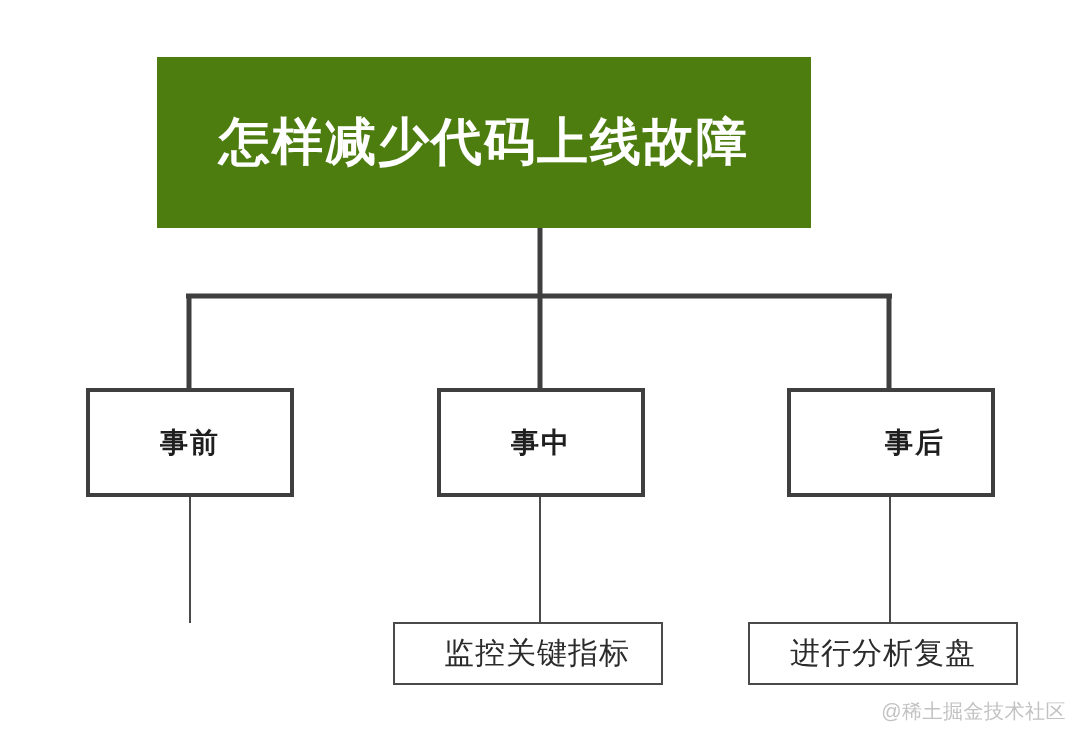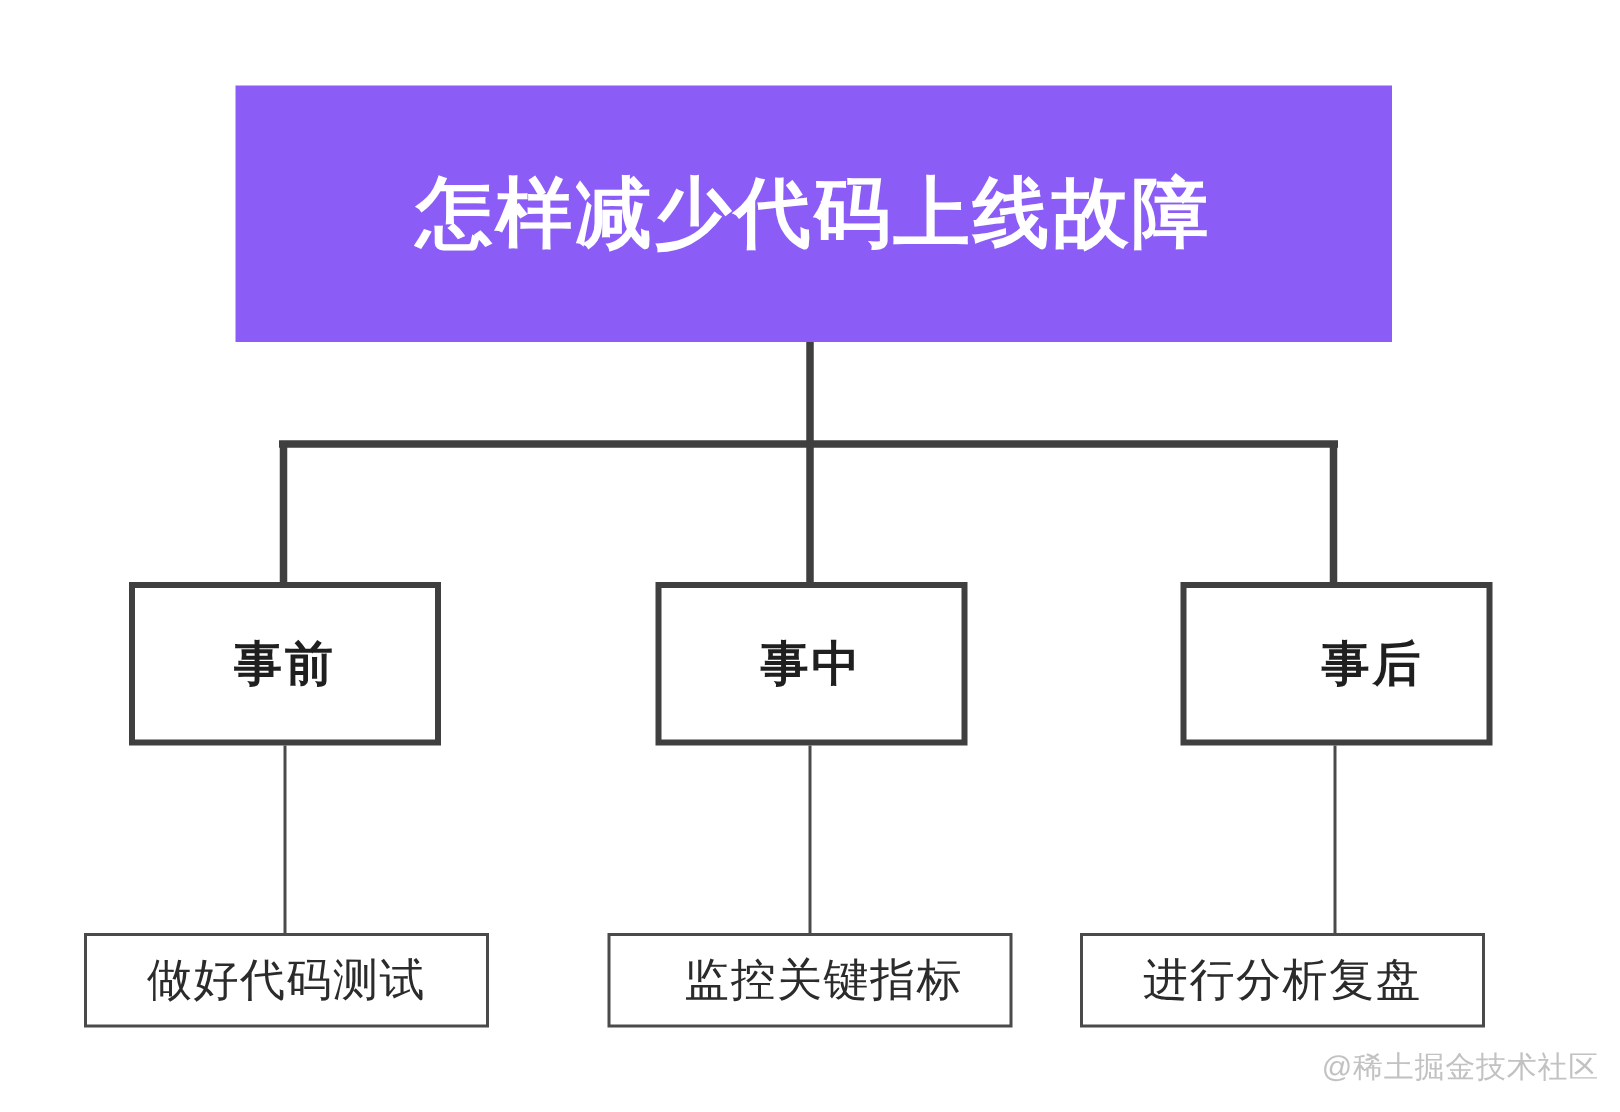--- a/index.html
+++ b/index.html
@@ -29,23 +29,23 @@
     width: 1080px;
     height: 741px;
     pointer-events: none;
   }
 
   
   .root-node {
     position: absolute;
     left: 157px;
     top: 57px;
-    width: 771px;
+    width: 654px;
     height: 171px;
-    background: #8b5cf6;
+    background: #4d7c0f;
     display: flex;
     align-items: center;
     justify-content: center;
     box-sizing: border-box;
   }
   .root-title {
     color: #ffffff;
     font-size: 51px;
     font-weight: bold;
     letter-spacing: 2px;
@@ -65,42 +65,42 @@
     box-sizing: border-box;
     display: flex;
     align-items: center;
     justify-content: center;
   }
   .phase-node-1 { left: 86px; }
   .phase-node-2 { left: 437px; }
   .phase-node-3 { left: 787px; padding-left: 48px; }
   .phase-label {
     color: #1f1f1f;
-    font-size: 32px;
+    font-size: 28px;
     font-weight: bold;
     letter-spacing: 2px;
     white-space: nowrap;
   }
 
   
   .action-node {
     position: absolute;
     top: 622px;
     width: 270px;
     height: 63px;
     background: #ffffff;
     border: 2px solid #4a4a4a;
     box-sizing: border-box;
     display: flex;
     align-items: center;
     justify-content: center;
   }
   .action-node-1 { left: 56px; }
-  .action-node-2 { left: 405px; padding-left: 18px; }
-  .action-node-3 { left: 720px; }
+  .action-node-2 { left: 393px; padding-left: 18px; }
+  .action-node-3 { left: 748px; }
   .action-label {
     color: #2b2b2b;
     font-size: 30px;
     font-weight: normal;
     letter-spacing: 1px;
     white-space: nowrap;
   }
 
   
   .watermark {
@@ -140,23 +140,20 @@
   <div class="phase-node phase-node-1">
     <span class="phase-label">事前</span>
   </div>
   <div class="phase-node phase-node-2">
     <span class="phase-label">事中</span>
   </div>
   <div class="phase-node phase-node-3">
     <span class="phase-label">事后</span>
   </div>
 
-  <div class="action-node action-node-1">
-    <span class="action-label">做好代码测试</span>
-  </div>
   <div class="action-node action-node-2">
     <span class="action-label">监控关键指标</span>
   </div>
   <div class="action-node action-node-3">
     <span class="action-label">进行分析复盘</span>
   </div>
 
   <div class="watermark">@稀土掘金技术社区</div>
 
 </div>

